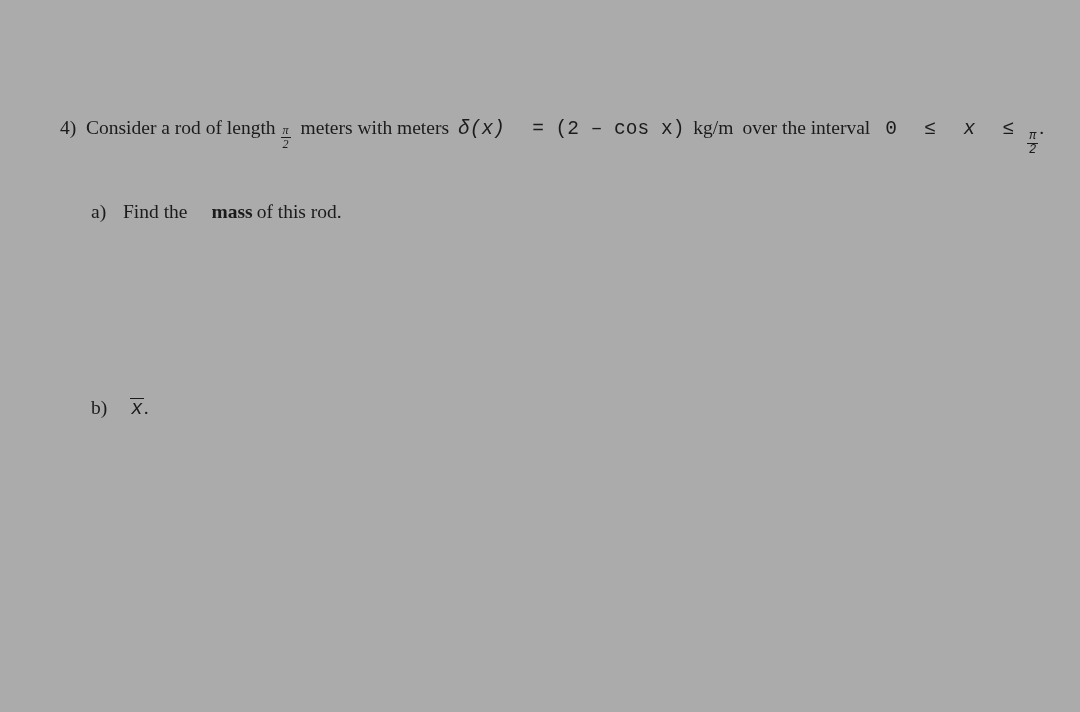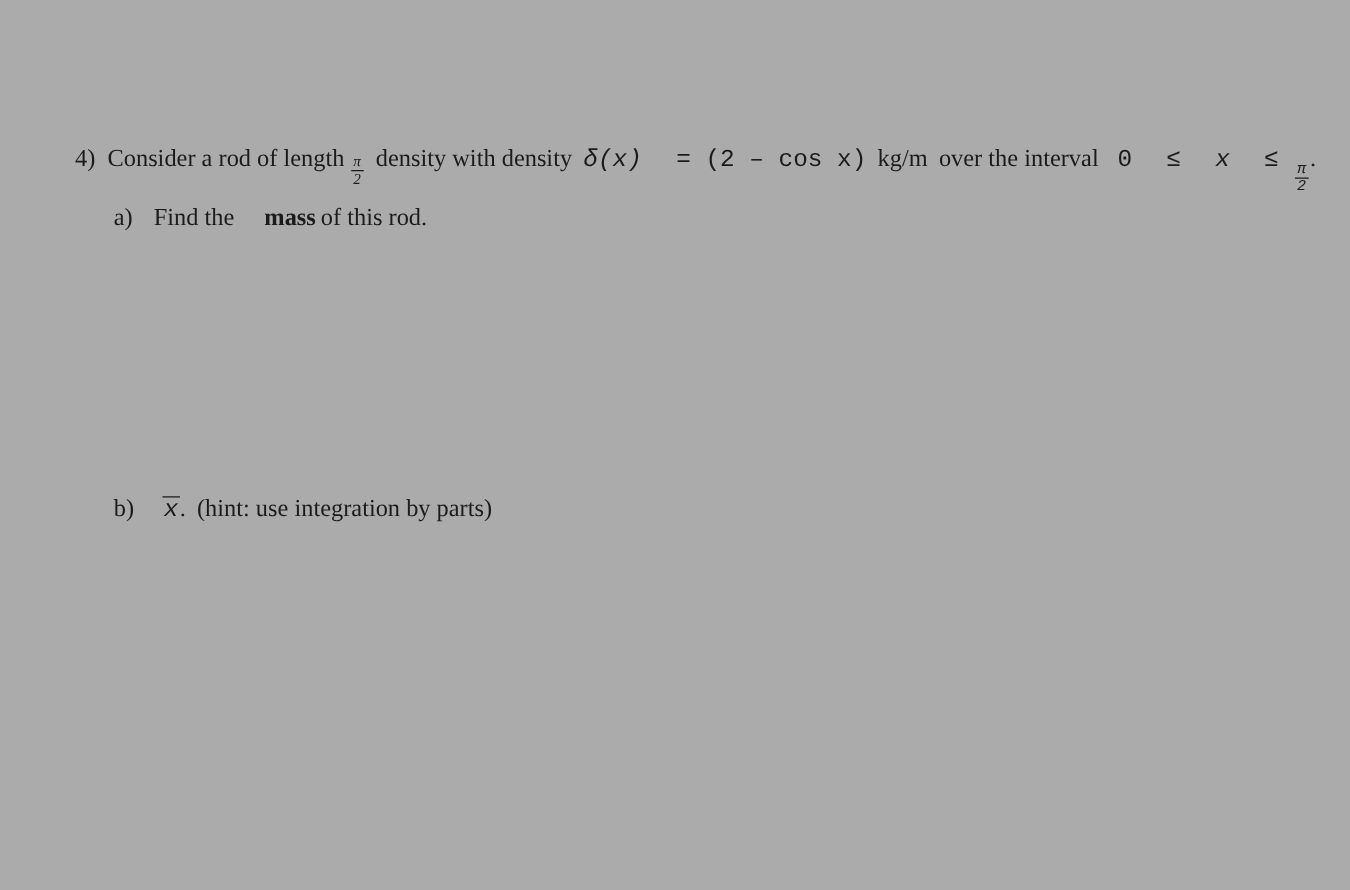--- a/index.html
+++ b/index.html
@@ -54,20 +54,21 @@
   
   .subpart {
     padding-left: 31px;
     margin-top: 10px;
   }
   .subpart .marker {
     min-width: 24px;
   }
   .subpart .prob-body {
     padding-left: 8px;
+    margin-top: 36px;
   }
 
   .part-b {
     position: absolute;
     left: 91px;
     top: 398px;
     width: 900px;
     margin-top: 0;
     padding-left: 0;
   }
@@ -136,21 +137,21 @@
     <div class="prob-line">
       <span class="marker">4)</span>
       <span class="prob-body">
         <span>Consider a rod of length</span>
         <span class="sp-s"></span>
         <span class="frac">
           <span class="num">π</span>
           <span class="den">2</span>
         </span>
         <span class="sp-m"></span>
-        <span>density with density</span>
+        <span>meters with meters</span>
         <span class="sp-m"></span>
         <span class="math">
           <span>δ</span><span>(x)</span>
           <span class="sp-s"></span>
           <span class="up">=</span>
           <span class="up">(2 – cos x)</span>
         </span>
         <span class="sp-m"></span>
         <span>kg/m</span>
         <span class="sp-m"></span>
@@ -189,17 +190,16 @@
   <div class="prob-line part-b">
     <span class="marker">b)</span>
     <span class="prob-body">
       <span class="sp-s"></span>
       <span class="sp-m"></span>
       <span class="math">
         <span class="overbar">x</span>
       </span>
       <span>.</span>
       <span class="sp-m"></span>
-      <span>(hint: use integration by parts)</span>
     </span>
   </div>
 
 </div>
 
 </body></html>

